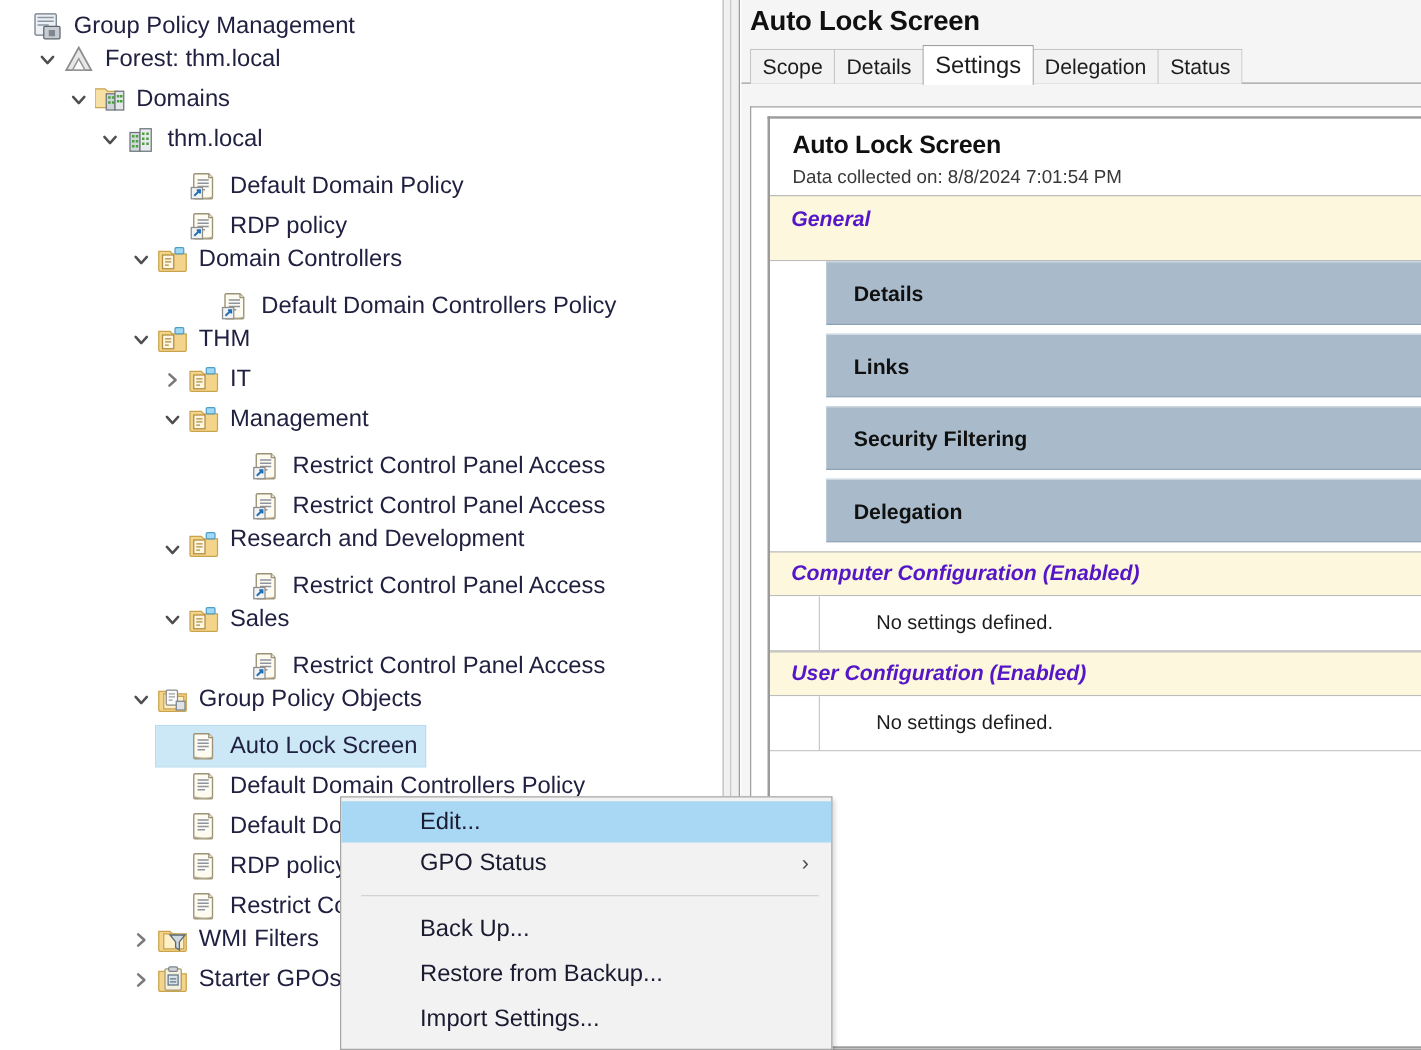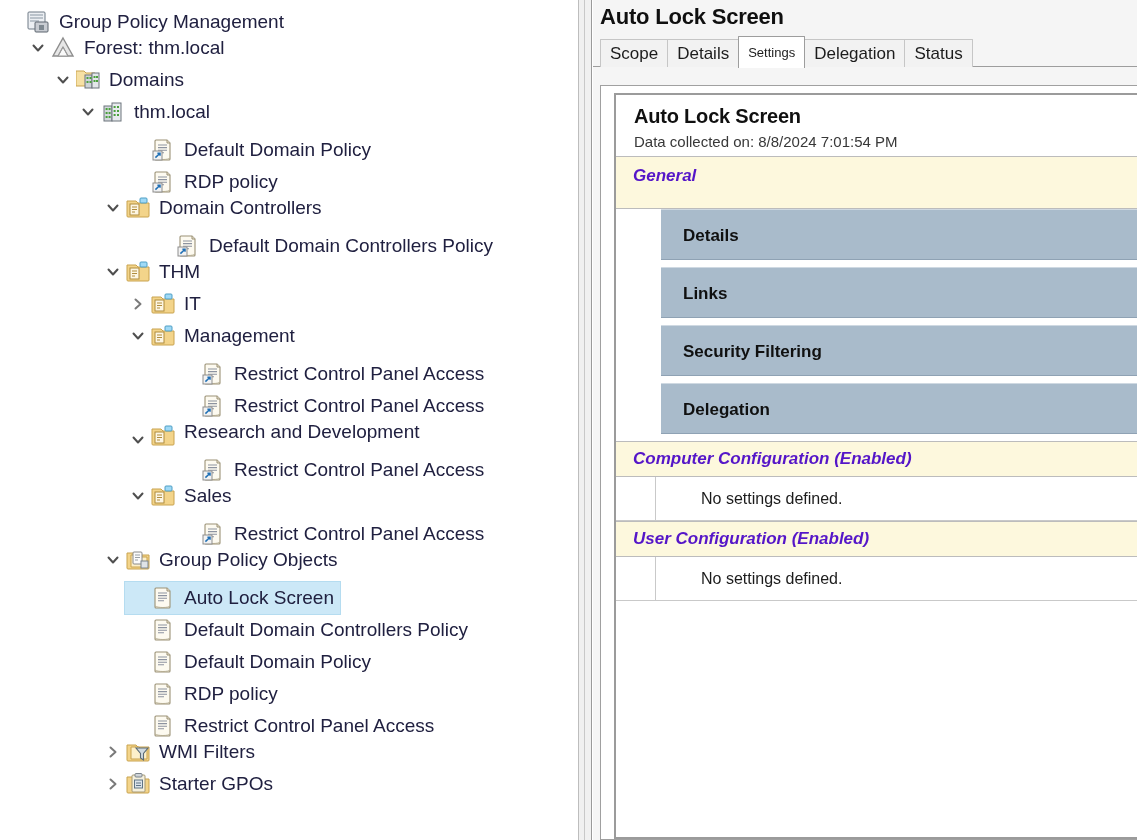--- a/index.html
+++ b/index.html
@@ -117,21 +117,21 @@
     vertical-align: bottom;
     border-radius: 1px 1px 0 0;
   }
   .tab.active {
     background: #ffffff;
     height: 32px;
     line-height: 31px;
     margin-bottom: -1px;
     border-color: #9d9d9d;
     z-index: 3;
-    font-size: 13px;
+    font-size: 19px;
   }
 
   
   #report-outer {
     position: absolute;
     left: 7px; top: 85px;
     right: 0; bottom: 0;
     background: #ffffff;
     border: 1px solid #a0a0a0;
     border-right: none;
@@ -707,14 +707,22 @@
             <div class="cellwrap">
               <span class="txt">No settings defined.</span>
             </div>
           </div>
 
         </div>
       </div>
     </div>
   </div>
 
+  <div id="context-menu">
+      <div class="menu-item highlight"><span>Edit...</span></div>
+      <div class="menu-item"><span>GPO Status</span><span class="submenu-arrow">›</span></div>
+      <div class="menu-sep"></div>
+      <div class="menu-item tall"><span>Back Up...</span></div>
+      <div class="menu-item tall"><span>Restore from Backup...</span></div>
+      <div class="menu-item tall"><span>Import Settings...</span></div>
+    </div>
 
 </div>
 
 </body></html>

